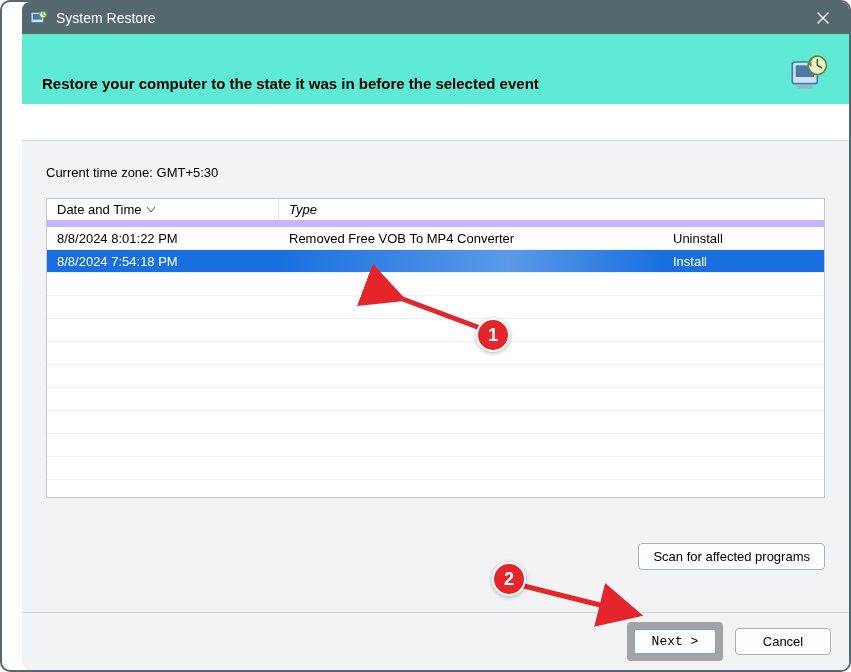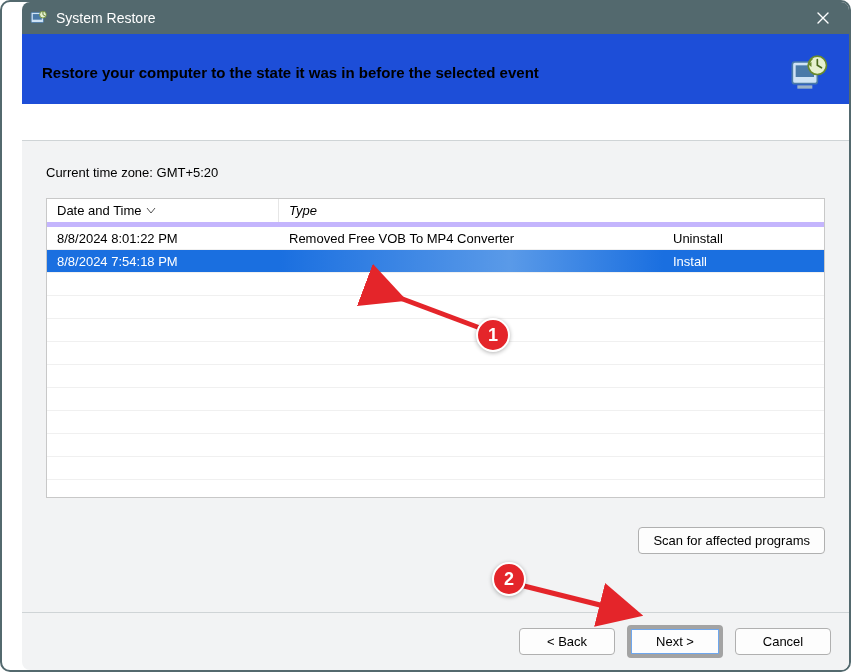--- a/index.html
+++ b/index.html
@@ -8,54 +8,54 @@
   .outer { width: 851px; height: 672px; border: 2px solid #53696e; border-radius: 10px; display: flex; flex-direction: column; background: #fff; position: relative; padding-left: 20px; }
 
   
   .titlebar { height: 32px; background: #53696e; display: flex; align-items: center; padding: 0 8px; border-radius: 8px 8px 0 0; }
   .titlebar .win-icon { width: 18px; height: 18px; margin-right: 8px; }
   .titlebar .title { color: #fff; font-size: 14px; flex: 1; }
   .titlebar .close { width: 36px; height: 24px; display: flex; align-items: center; justify-content: center; cursor: pointer; }
   .titlebar .close svg { width: 14px; height: 14px; }
 
   
-  .headerband { display: flex; align-items: center; padding: 18px 20px 12px; background: #1d4ed8; }
+  .headerband { display: flex; align-items: flex-end; padding: 18px 20px 12px; background: #5eead4; }
   .headerband .heading { font-size: 15px; font-weight: 600; flex: 1; }
   .headerband .logo { width: 40px; height: 40px; }
 
   .divider { height: 1px; background: #cfd4d6; margin-top: 36px; width: 100%; }
 
   
   .body { flex: 1; background: #f2f3f4; padding: 24px 24px 10px 24px; display: flex; flex-direction: column; }
 
   .tz { font-size: 13px; margin-bottom: 18px; }
 
   .table-wrap { background: #fff; border: 1px solid #c8c8c8; height: 300px; display: flex; flex-direction: column; overflow: hidden; }
-  .thead { display: flex; height: 28px; border-bottom: 5px solid #c4b5fd; background: #fff; }
+  .thead { display: flex; height: 28px; border-bottom: 7px solid #c4b5fd; background: #fff; }
   .th { display: flex; align-items: center; padding: 0 10px; font-size: 13px; border-right: 1px solid #e6e6e6; position: relative; cursor: pointer; }
   .th:last-child { border-right: none; flex: 1; }
   .th .sort-caret { margin-left: 4px; }
 
   .tbody { flex: 1; overflow: auto; }
   .row { display: flex; height: 23px; align-items: center; border-bottom: 1px solid #f0f0f0; }
   .cell { padding: 0 10px; font-size: 13px; white-space: nowrap; overflow: hidden; text-overflow: ellipsis; }
   .c-date { width: 232px; }
   .c-desc { width: 384px; }
   .c-type { flex: 1; }
   .row.selected { background: #1a6fe0; color: #fff; }
   .row.selected .cell.c-desc { background: linear-gradient(to right, #1a6fe0 0%, #5a9ae8 60%, #1a6fe0 100%); height: 100%; display:flex; align-items:center; }
   .row.empty { border-bottom: 1px solid #f0f0f0; }
 
   th.c-date, .th.c-date { width: 232px; }
   .th.c-desc { width: 384px; }
   .th.c-type { flex: 1; font-style: italic; }
 
-  .scan-row { display: flex; justify-content: flex-end; margin-top: 29px; }
+  .scan-row { display: flex; justify-content: flex-end; margin-top: 45px; }
   .btn { background: #fdfdfd; border: 1px solid #b0b0b0; border-radius: 4px; padding: 5px 14px; font-size: 13px; cursor: pointer; font-family: inherit; }
-  .btn.primary { border: 4px solid #a3a3a3; box-shadow: inset 0 0 0 1px #6ea7ee; }
+  .btn.primary { border: 7px solid #a3a3a3; box-shadow: inset 0 0 0 1px #6ea7ee; font-family: Liberation Mono, monospace; }
 
   
   .footer { height: 58px; border-top: 1px solid #cfd4d6; background: #f2f3f4; display: flex; align-items: center; justify-content: flex-end; gap: 12px; padding: 0 18px; border-radius: 0 0 8px 8px; }
   .footer .btn { min-width: 96px; }
 
   
   .anno { position: absolute; pointer-events: none; }
   .circle { width: 34px; height: 34px; border-radius: 50%; background: #e4252a; color: #fff; display: flex; align-items: center; justify-content: center; font-weight: 700; font-size: 18px; border: 2px solid #fff; box-shadow: 0 1px 4px rgba(0,0,0,.3); }
 
 </style>
@@ -92,21 +92,21 @@
         <path d="M34 9 v7 l5 3" stroke="#4a6a1d" stroke-width="2" fill="none" stroke-linecap="round"></path>
         <path d="M24 14 a11 11 0 0 1 4 -6" stroke="#6a8a2d" stroke-width="2" fill="none"></path>
         <polygon points="23,15 27,12 27,18" fill="#6a8a2d"></polygon>
       </svg>
     </span>
   </div>
   <div class="divider"></div>
 
   <div class="body">
 
-    <div class="tz">Current time zone: GMT+5:20</div>
+    <div class="tz">Current time zone: GMT+5:30</div>
 
     <div class="table-wrap">
       <div class="thead">
         <div class="th c-date">
           <span>Date and Time</span>
           <span class="sort-caret">
             <svg width="10" height="8" viewBox="0 0 10 8">
                 <path d="M1 1 L5 6 L9 1" stroke="#555" stroke-width="1" fill="none"></path>
               </svg>
           </span>
@@ -179,21 +179,20 @@
         </div>
     </div>
 
     <div class="scan-row">
       <button class="btn">Scan for affected programs</button>
     </div>
 
   </div>
 
   <div class="footer">
-    <button class="btn">&lt; Back</button>
     <button class="btn primary">Next &gt;</button>
     <button class="btn">Cancel</button>
   </div>
 
   <svg class="anno" style="left:0;top:0" width="851" height="672">
     <defs>
       <marker id="ah1" viewBox="0 0 12 12" refX="2" refY="6" markerWidth="9" markerHeight="9" orient="auto">
         <path d="M12 0 L0 6 L12 12 z" fill="#e4252a"></path>
       </marker>
     </defs>

